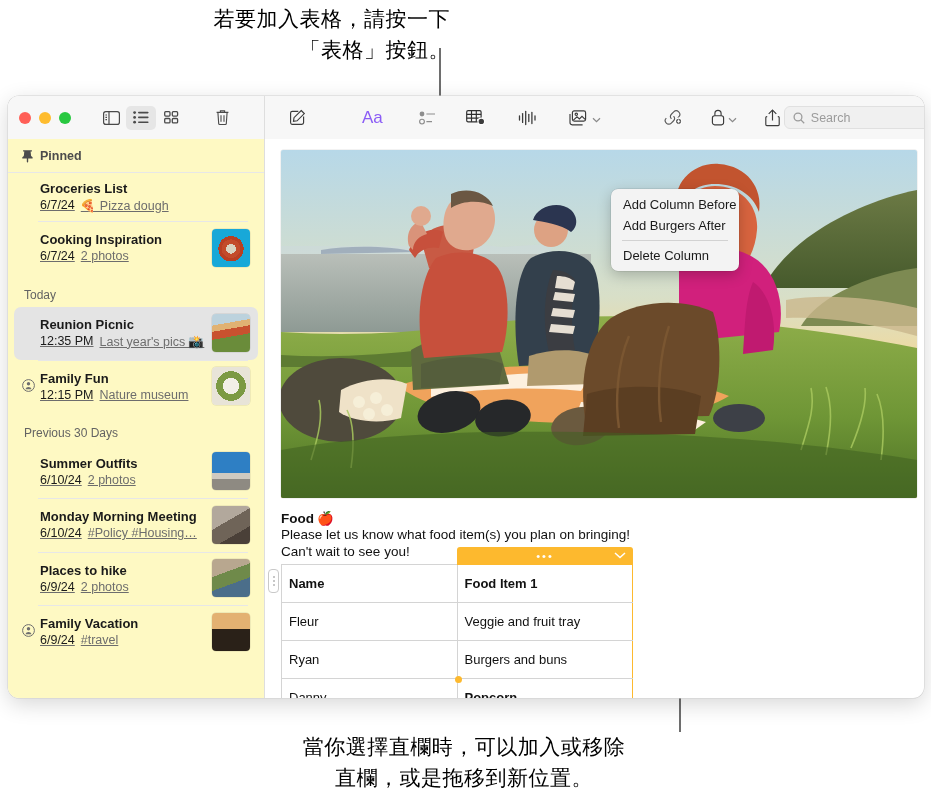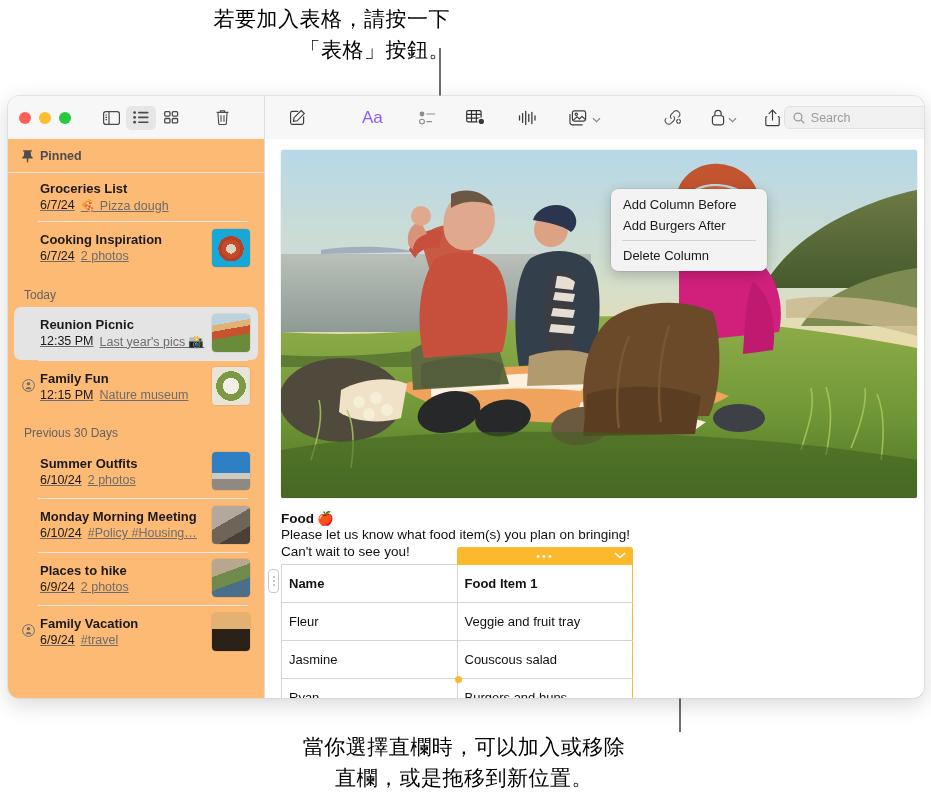--- a/index.html
+++ b/index.html
@@ -42,21 +42,21 @@
   .chev { margin-left:3px; color:#8a8a8a; }
   #search { margin-left:auto; width:208px; height:23px; background:#f0f0f0;
             border:.5px solid #e0e0e0; border-radius:6px; display:flex;
             align-items:center; padding:0 8px; gap:6px; color:#9b9b9b;
             font-size:12.5px; }
 
   
   #body { flex:1; display:flex; min-height:0; }
 
   
-  #sidebar { width:257px; flex:0 0 257px; background:#fdba74;
+  #sidebar { width:257px; flex:0 0 257px; background:#fef9c3;
              border-right:.5px solid #dedede; display:flex; flex-direction:column;
              padding-top:0; overflow:hidden; }
   .pinned-hdr { display:flex; align-items:center; gap:7px; padding:10px 0 9px 14px;
                 font-size:12.5px; font-weight:700; color:#4c4c4c;
                 border-bottom:.5px solid #e7e7e7; }
   .grp-hdr { font-size:12px; color:#636363; padding:13px 0 5px 16px; font-weight:400; }
   .row { display:flex; align-items:center; margin:0 6px; padding:7px 8px 8px 8px;
          border-radius:7px; position:relative; min-height:48px; }
   .row.sel { background:#e4e4e4; }
   .row-txt { flex:1; min-width:0; padding-left:18px; }
@@ -93,21 +93,21 @@
   td { height:38px; font-size:13px; color:#111; padding:0 7px;
        border:.5px solid #d4d4d4; overflow:hidden; white-space:nowrap; }
   tr.hdr td { font-weight:700; }
   td.c2 { border-left:1.5px solid #fdb92e; border-right:1.5px solid #fdb92e; }
   tr.hdr td.c2 { border-top:1.5px solid #fdb92e; }
   tr.last td.c2 { border-bottom:1.5px solid #fdb92e;font-weight:bold; }
   #caret { position:absolute; left:174px; top:112px; width:7px; height:7px;
            border-radius:50%; background:#fdb92e; }
 
   
-  #ctx { position:absolute; left:346px; top:50px; width:156px;
+  #ctx { position:absolute; left:346px; top:50px; width:128px;
          background:#f3f3f3; border-radius:7px; padding:5px 0;
          box-shadow:0 0 0 .5px rgba(0,0,0,.12), 0 4px 14px rgba(0,0,0,.22); }
   .mi { font-size:13px; color:#1a1a1a; padding:3px 12px; white-space:nowrap; }
   .mdiv { height:.5px; background:#d2d2d2; margin:4px 11px; }
 </style>
 </head>
 <body>
 
 <div class="annot" id="annot-top">若要加入表格，請按一下
 「表格」按鈕。</div>
@@ -475,24 +475,20 @@
           <tbody id="tbl-body">
               <tr class="hdr">
                 <td class="">Name</td>
                 <td class="c2">Food Item 1</td>
               </tr>
               <tr class="">
                 <td class="">Fleur</td>
                 <td class="c2">Veggie and fruit tray</td>
               </tr>
               <tr class="">
-                <td class="">Jasmine</td>
-                <td class="c2">Couscous salad</td>
-              </tr>
-              <tr class="">
                 <td class="">Ryan</td>
                 <td class="c2">Burgers and buns</td>
               </tr>
               <tr class="last">
                 <td class="">Danny</td>
                 <td class="c2">Popcorn</td>
               </tr>
             </tbody>
         </table>
         <div id="caret"></div>

